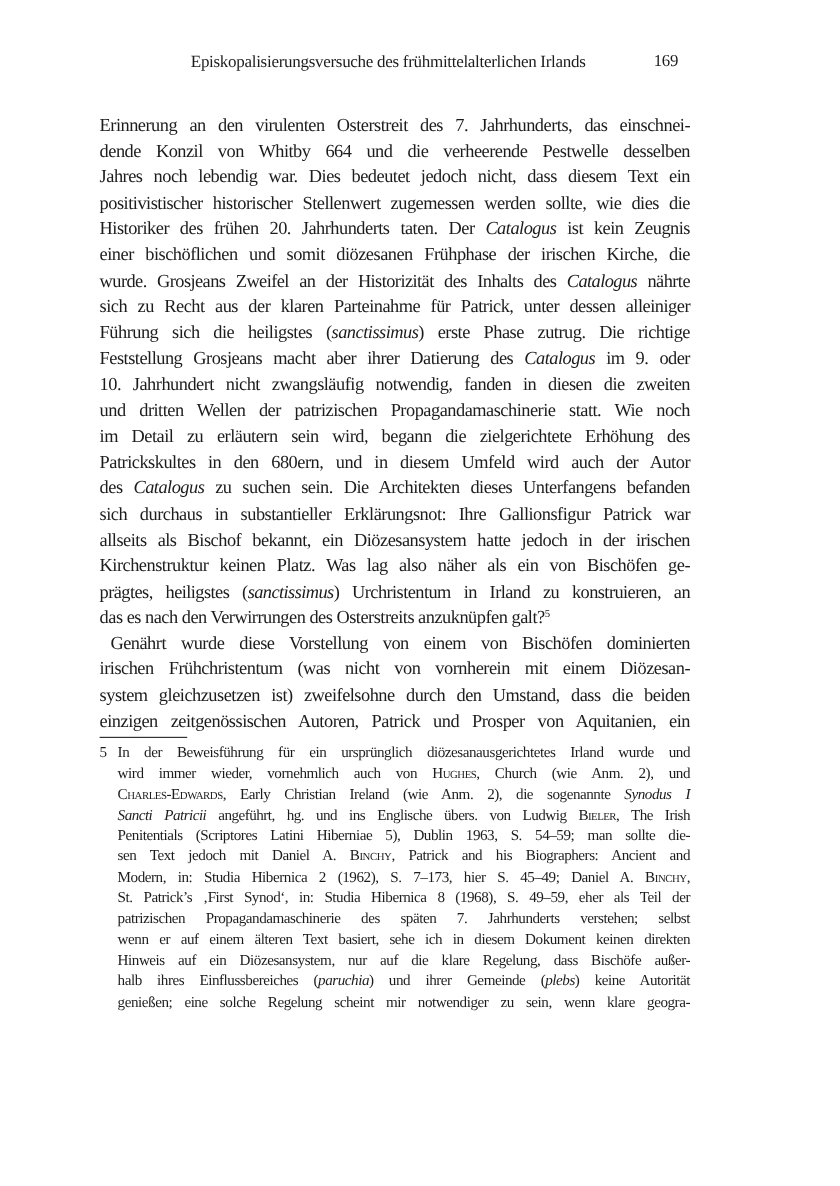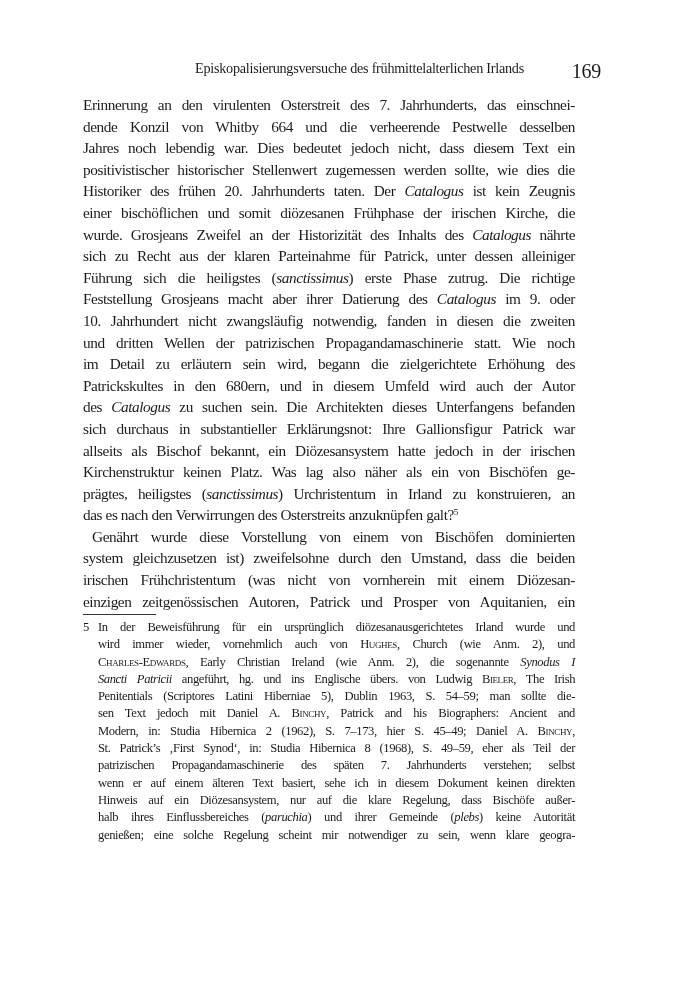--- a/index.html
+++ b/index.html
@@ -1,20 +1,20 @@
 <!DOCTYPE html>
 <html><head>
 <meta charset="utf-8">
 <style>
   html, body { margin: 0; padding: 0; background: #ffffff; }
   body { width: 700px; height: 988px; position: relative; overflow: hidden; }
   .page { position: absolute; left: 0; top: 0; width: 700px; height: 988px; background: #ffffff; color: #1c1c1c; font-family: "Liberation Serif", "DejaVu Serif", serif; }
-  .running-header { position: absolute; left: 159px; top: 60px; width: 406px; height: 20px; font-size: 14.2px; letter-spacing: -0.25px; margin-left: 36px; }
+  .running-header { position: absolute; left: 159px; top: 44px; width: 406px; height: 20px; font-size: 14.2px; letter-spacing: -0.25px; }
   .running-title { position: absolute; left: 0; top: 0; white-space: nowrap; }
-  .page-number { position: absolute; right: 0; top: 0; font-size: 20px; }
+  .page-number { position: absolute; right: 0; top: 0; font-size: 14px; }
   .body-text { position: absolute; left: 83px; top: 94px; width: 492px; font-size: 15.3px; letter-spacing: -0.42px; word-spacing: 0px; }
   .line { display: block; height: 21.6px; line-height: 21.6px; white-space: nowrap; text-align: justify; text-align-last: justify; overflow: visible; }
   .line.last { text-align-last: left; }
   .line.indent { padding-left: 9px; }
   .footnote-rule { position: absolute; left: 83px; top: 614px; width: 73px; height: 0; border-top: 1px solid #333; }
   .footnotes { position: absolute; left: 83px; top: 619px; width: 492px; font-size: 12.6px; letter-spacing: -0.38px; }
   .fn-line { display: block; height: 17.3px; line-height: 17.3px; white-space: nowrap; padding-left: 15px; text-align: justify; text-align-last: justify; }
   .fn-line.last { text-align-last: left; }
   .fn-number { position: absolute; left: 0; top: 0; line-height: 17.3px; }
   .sc { font-variant: small-caps; margin-top: 41px; }
@@ -51,22 +51,22 @@
       <span class="line"><span>des </span><i>Catalogus</i><span> zu suchen sein. Die Architekten dieses Unterfangens befanden</span></span>
       <span class="line"><span>sich durchaus in substantieller Erklärungsnot: Ihre Gallionsfigur Patrick war</span></span>
       <span class="line"><span>allseits als Bischof bekannt, ein Diözesansystem hatte jedoch in der irischen</span></span>
       <span class="line"><span>Kirchenstruktur keinen Platz. Was lag also näher als ein von Bischöfen ge-</span></span>
       <span class="line" style="letter-spacing: -0.47px;"><span>prägtes, heiligstes (</span><i>sanctissimus</i><span>) Urchristentum in Irland zu konstruieren, an</span></span>
       <span class="line last"><span>das es nach den Verwirrungen des Osterstreits anzuknüpfen galt?</span><sup>5</sup></span>
     </div>
 
     <div>
       <span class="line indent"><span>Genährt wurde diese Vorstellung von einem von Bischöfen dominierten</span></span>
+      <span class="line"><span>irischen Frühchristentum (was nicht von vornherein mit einem Diözesan-</span></span>
       <span class="line"><span>system gleichzusetzen ist) zweifelsohne durch den Umstand, dass die beiden</span></span>
-      <span class="line"><span>irischen Frühchristentum (was nicht von vornherein mit einem Diözesan-</span></span>
       <span class="line"><span>einzigen zeitgenössischen Autoren, Patrick und Prosper von Aquitanien, ein</span></span>
     </div>
   </div>
 
   <div class="footnote-rule"></div>
 
   <div class="footnotes">
     <div style="position:relative">
       <span class="fn-number">5</span>
       <span class="fn-line"><span>In der Beweisführung für ein ursprünglich diözesanausgerichtetes Irland wurde und</span></span>

